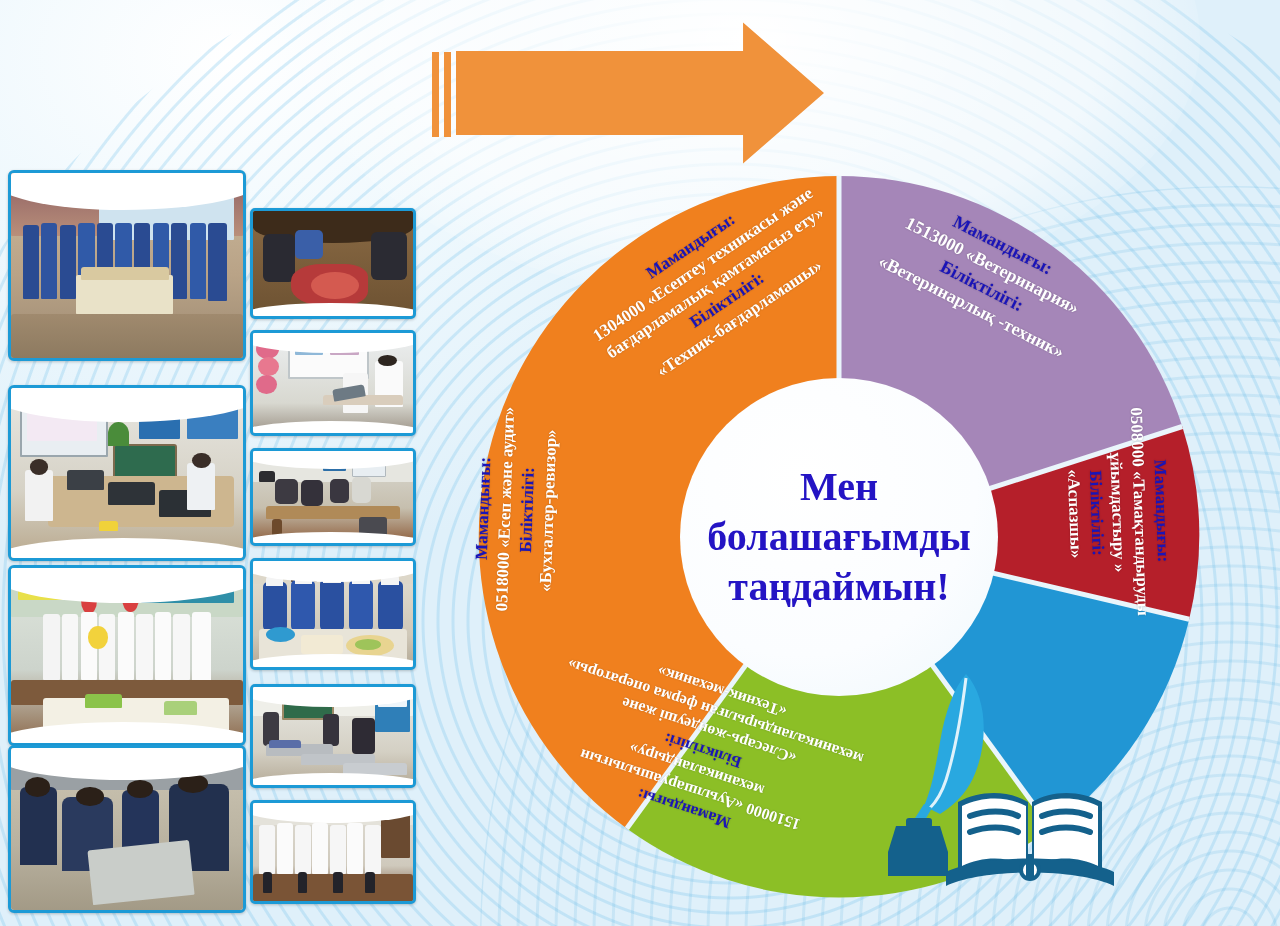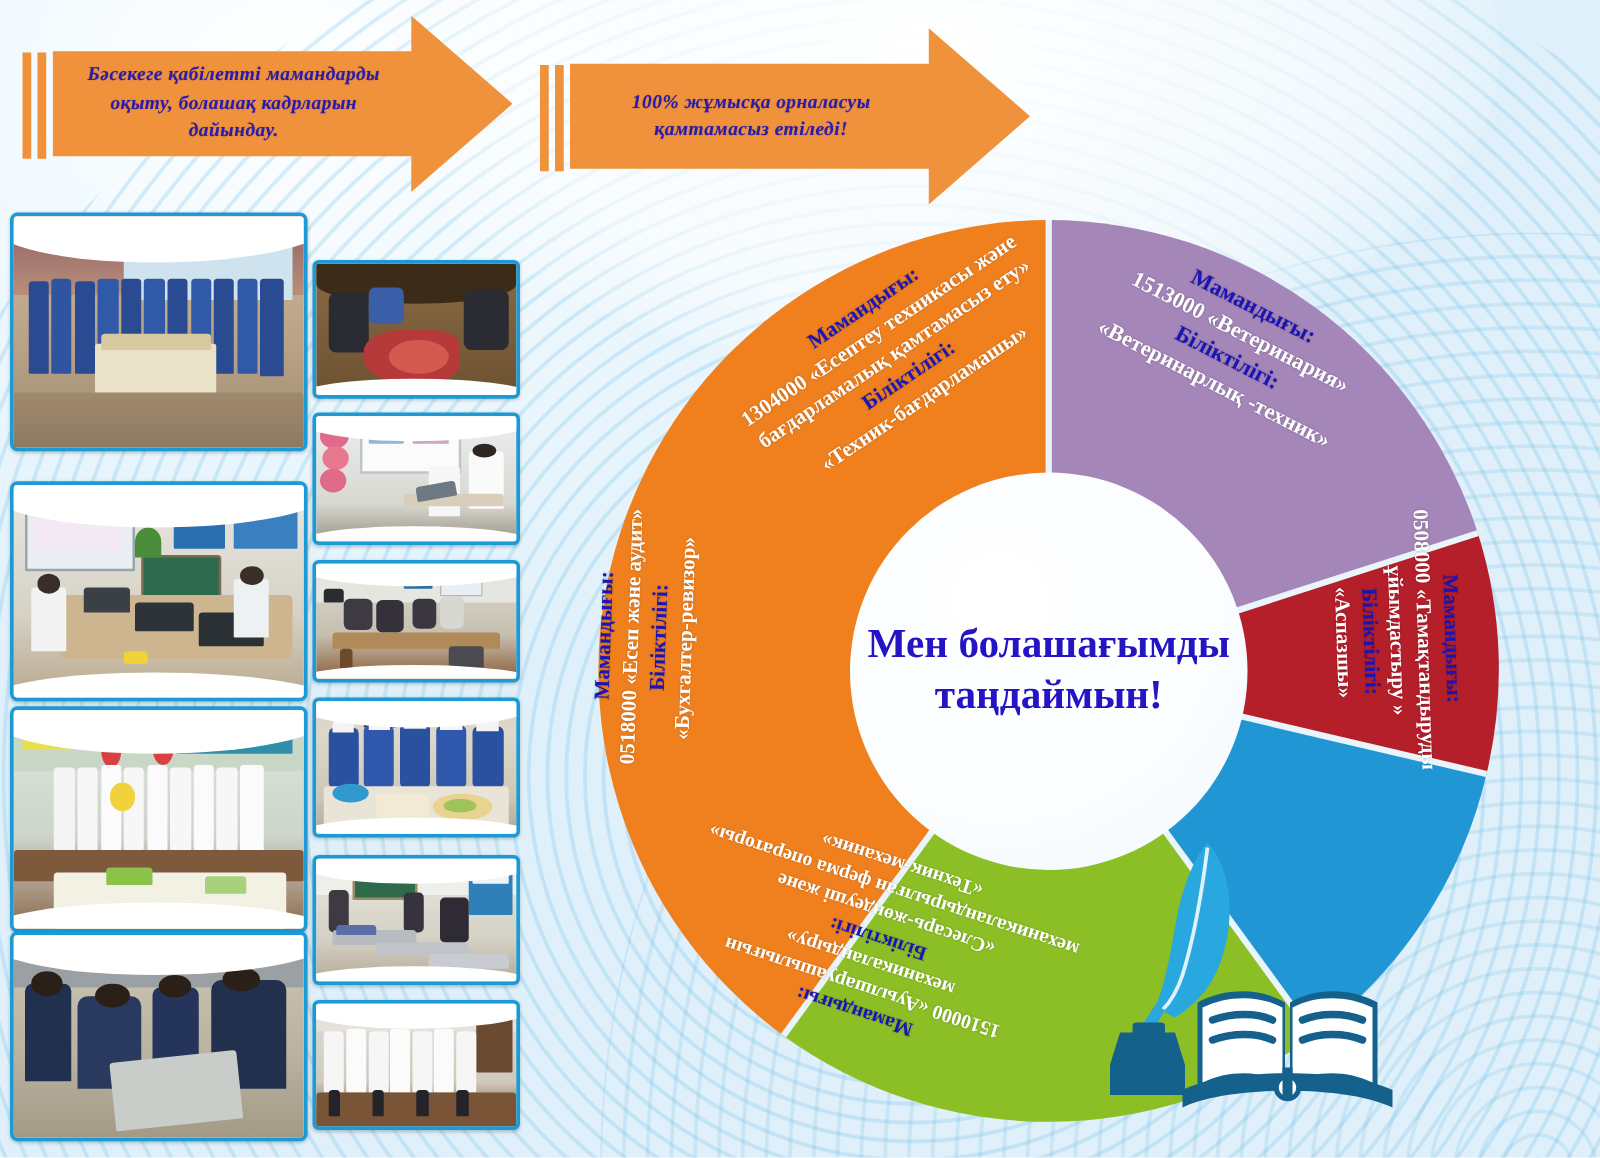--- a/index.html
+++ b/index.html
@@ -63,21 +63,21 @@
 
   
   .donut{position:absolute;left:428px;top:166px;width:822px;height:742px;}
   .seg{position:absolute;left:0;top:0;width:100%;height:100%;}
   .seg svg{position:absolute;left:0;top:0;}
   .hole{position:absolute;left:50%;top:50%;transform:translate(-50%,-50%);
     width:318px;height:318px;border-radius:50%;
     background:radial-gradient(circle at 38% 32%,#ffffff 0%,#fbfdff 60%,#eef7fc 100%);}
   .center-text{position:absolute;left:50%;top:50%;transform:translate(-50%,-50%);
     width:300px;text-align:center;color:#2414C4;font-weight:bold;
-    font-family:"Liberation Serif",serif;font-size:33px;line-height:1.25;
+    font-family:"Liberation Serif",serif;font-size:40px;line-height:1.25;
   }
   .seg-label{position:absolute;width:300px;text-align:center;line-height:1.28;
     font-family:"Liberation Serif",serif;font-weight:bold;font-size:17px;
     text-shadow:0 0 2px rgba(0,0,0,.25);
   }
   .seg-label .k{color:#1A14B8;display:block;}
   .seg-label .v{color:#ffffff;display:block;}
 
   
   .quill-book{position:absolute;left:862px;top:656px;width:280px;height:250px;}
@@ -88,32 +88,25 @@
 <div id="poster">
 
   <div class="bg-base"></div>
   <div class="bg-waves"></div>
   <div class="bg-waves2"></div>
   <div class="bg-soft-top"></div>
   <div class="bg-soft-mid"></div>
 
   <div class="arrow-row">
 
-    <div class="arrow-wrap" style="left:18px;top:8px;width:392px;">
-      <div class="arrow-tail" style="left:0px;"></div>
-      <div class="arrow-tail" style="left:12px;"></div>
-      <div class="arrow-body" style="left:24px;width:368px;"></div>
-      <div class="arrow-text" style="left:34px;width:270px;">Бәсекеге  қабілетті   мамандарды оқыту,  болашақ  кадрларын дайындау.</div>
-    </div>
 
     <div class="arrow-wrap" style="left:432px;top:18px;width:392px;">
       <div class="arrow-tail" style="left:0px;"></div>
       <div class="arrow-tail" style="left:12px;"></div>
       <div class="arrow-body" style="left:24px;width:368px;"></div>
-      <div class="arrow-text" style="left:34px;width:270px;">100%   жұмысқа  орналасуы қамтамасыз  етіледі!</div>
     </div>
 
   </div>
 
   <div class="photo-col">
 
     <div class="photo" style="left:8px;top:170px;width:232px;height:185px;border-radius:6px;">
       <div class="inner" style="background:linear-gradient(#cbb89c,#b9a387 55%,#9d8a72 100%);">
         <div class="fig" style="left:0;top:0;width:100%;height:34%;background:linear-gradient(#8d5f63,#b98f7a);"></div>
         <div class="fig" style="left:38%;top:8%;width:58%;height:28%;background:#cfe3ef;"></div>

